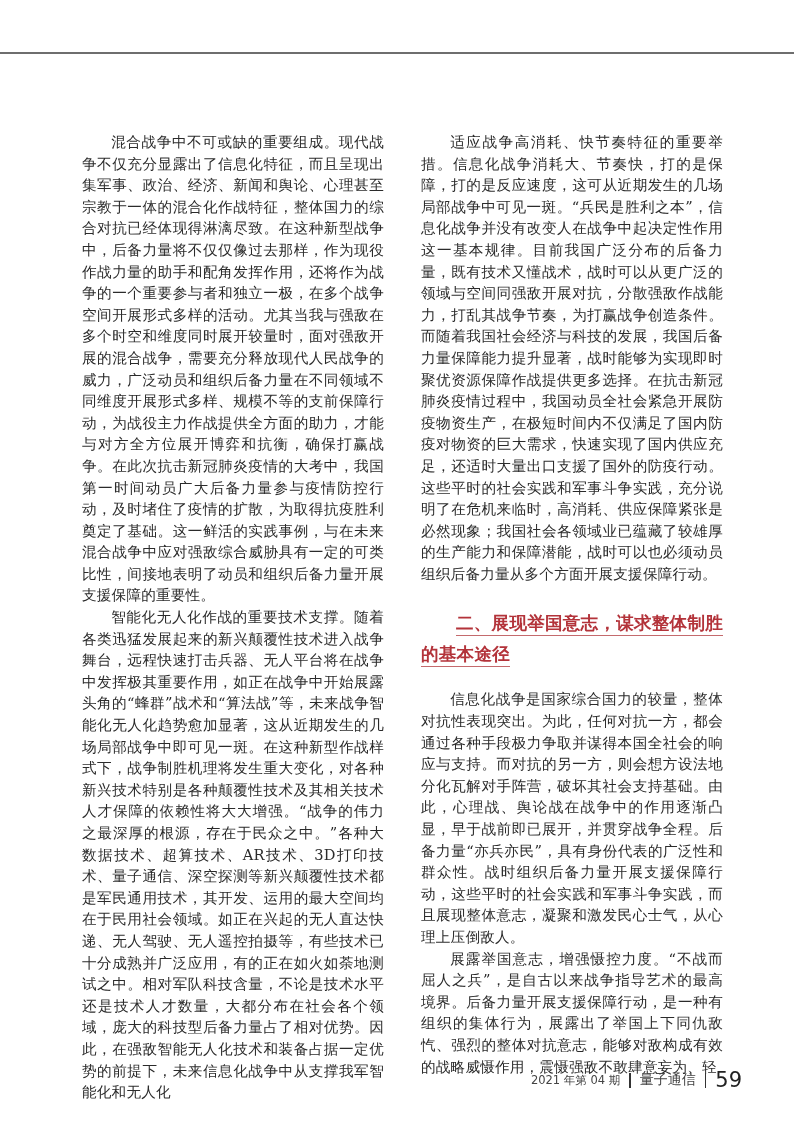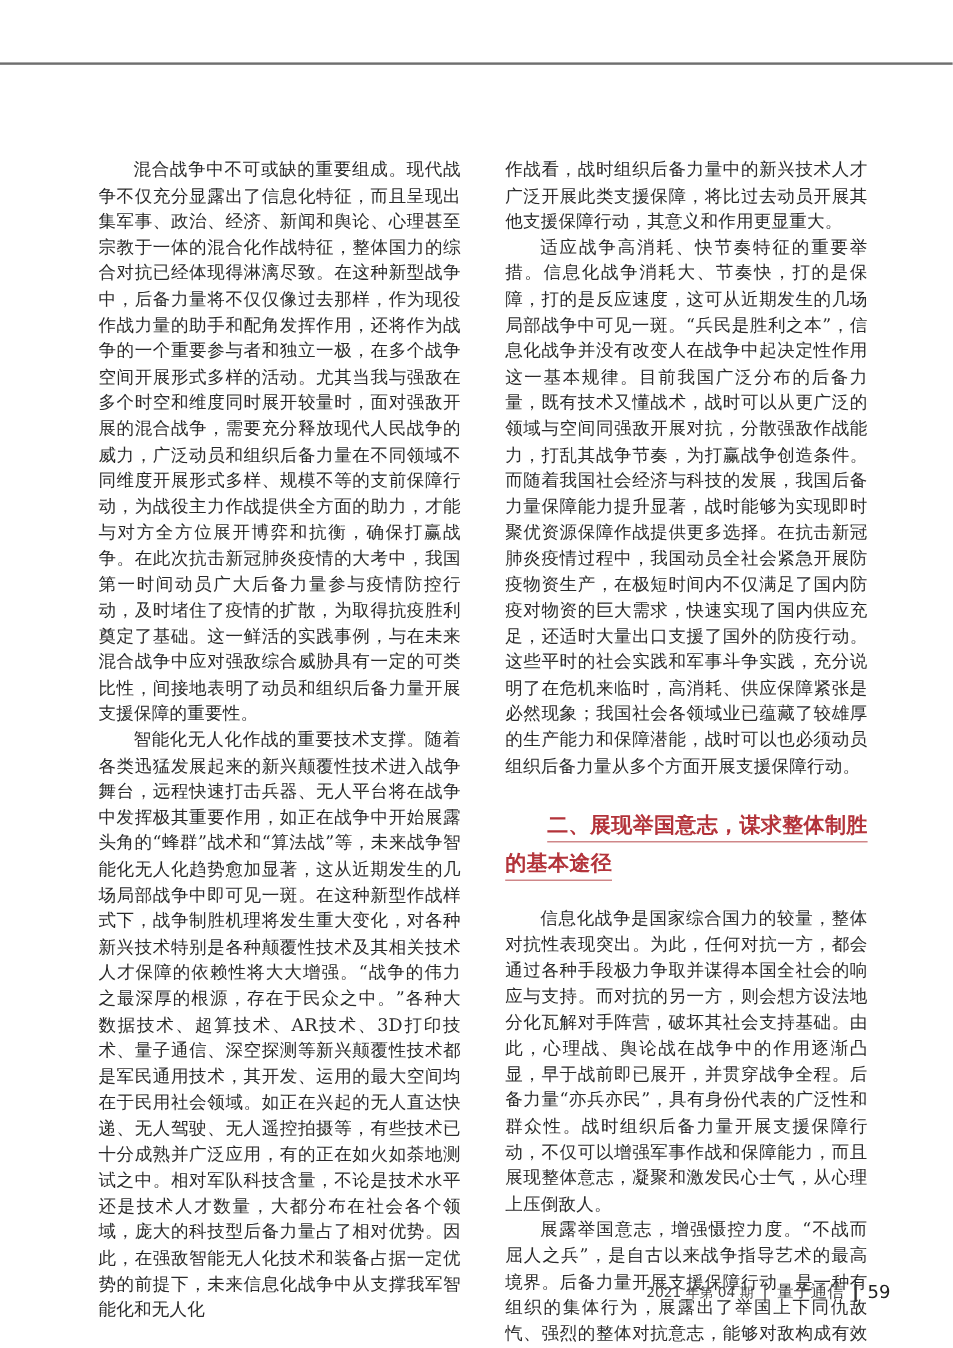--- a/index.html
+++ b/index.html
@@ -7,45 +7,44 @@
          font-family: "DejaVu Serif", "Liberation Serif", serif; color: #2b2b2b; }
   .top-rule { position: absolute; left: 0; top: 52px; width: 794px; height: 2px; background: #6e6e6e; }
   .col { position: absolute; top: 131px; width: 302px; font-size: 14.6px; line-height: 21.6px;
          text-align: justify; letter-spacing: 0.2px; }
   .col-left { left: 82px; }
   .col-right { left: 421px; }
   .col p { margin: 0; text-indent: 2em; }
   .col p.cont { text-indent: 0; }
   .heading { margin: 24px 0 18px 0; color: #b3333a; font-family: "DejaVu Sans", "Liberation Sans", sans-serif;
              font-weight: bold; font-size: 17.5px; line-height: 31px; text-indent: 2em; letter-spacing: 0.3px; }
-  .heading span { border-bottom: 1.5px solid #c46a6d; padding-bottom: 2px; font-family: Liberation Mono, monospace; }
+  .heading span { border-bottom: 1.5px solid #c46a6d; padding-bottom: 2px; }
   .footer { position: absolute; right: 52px; top: 1068px; font-family: "DejaVu Sans", "Liberation Sans", sans-serif;
             color: #444; display: flex; align-items: center; gap: 6px; }
   .footer .issue { font-size: 11.5px; text-align: center; }
   .footer .mag { font-size: 14px; }
   .footer .sep { display: inline-block; width: 1.5px; height: 15px; background: #333; margin: 0 3px; }
-  .footer .page { font-size: 15px; color: #222; }
+  .footer .page { font-size: 21px; color: #222; }
 </style>
 </head>
 <body>
 
 <div class="top-rule"></div>
 
 <div class="col col-left">
   <p>混合战争中不可或缺的重要组成。现代战争不仅充分显露出了信息化特征，而且呈现出集军事、政治、经济、新闻和舆论、心理甚至宗教于一体的混合化作战特征，整体国力的综合对抗已经体现得淋漓尽致。在这种新型战争中，后备力量将不仅仅像过去那样，作为现役作战力量的助手和配角发挥作用，还将作为战争的一个重要参与者和独立一极，在多个战争空间开展形式多样的活动。尤其当我与强敌在多个时空和维度同时展开较量时，面对强敌开展的混合战争，需要充分释放现代人民战争的威力，广泛动员和组织后备力量在不同领域不同维度开展形式多样、规模不等的支前保障行动，为战役主力作战提供全方面的助力，才能与对方全方位展开博弈和抗衡，确保打赢战争。在此次抗击新冠肺炎疫情的大考中，我国第一时间动员广大后备力量参与疫情防控行动，及时堵住了疫情的扩散，为取得抗疫胜利奠定了基础。这一鲜活的实践事例，与在未来混合战争中应对强敌综合威胁具有一定的可类比性，间接地表明了动员和组织后备力量开展支援保障的重要性。</p>
   <p>智能化无人化作战的重要技术支撑。随着各类迅猛发展起来的新兴颠覆性技术进入战争舞台，远程快速打击兵器、无人平台将在战争中发挥极其重要作用，如正在战争中开始展露头角的“蜂群”战术和“算法战”等，未来战争智能化无人化趋势愈加显著，这从近期发生的几场局部战争中即可见一斑。在这种新型作战样式下，战争制胜机理将发生重大变化，对各种新兴技术特别是各种颠覆性技术及其相关技术人才保障的依赖性将大大增强。“战争的伟力之最深厚的根源，存在于民众之中。”各种大数据技术、超算技术、AR技术、3D打印技术、量子通信、深空探测等新兴颠覆性技术都是军民通用技术，其开发、运用的最大空间均在于民用社会领域。如正在兴起的无人直达快递、无人驾驶、无人遥控拍摄等，有些技术已十分成熟并广泛应用，有的正在如火如荼地测试之中。相对军队科技含量，不论是技术水平还是技术人才数量，大都分布在社会各个领域，庞大的科技型后备力量占了相对优势。因此，在强敌智能无人化技术和装备占据一定优势的前提下，未来信息化战争中从支撑我军智能化和无人化</p>
 </div>
 
 <div class="col col-right">
-  <p class="cont">作战看，战时组织后备力量中的新兴技术人才广泛开展此类支援保障，将比过去动员开展其他支援保障行动，其意义和作用更显重大。</p>
   <p>适应战争高消耗、快节奏特征的重要举措。信息化战争消耗大、节奏快，打的是保障，打的是反应速度，这可从近期发生的几场局部战争中可见一斑。“兵民是胜利之本”，信息化战争并没有改变人在战争中起决定性作用这一基本规律。目前我国广泛分布的后备力量，既有技术又懂战术，战时可以从更广泛的领域与空间同强敌开展对抗，分散强敌作战能力，打乱其战争节奏，为打赢战争创造条件。而随着我国社会经济与科技的发展，我国后备力量保障能力提升显著，战时能够为实现即时聚优资源保障作战提供更多选择。在抗击新冠肺炎疫情过程中，我国动员全社会紧急开展防疫物资生产，在极短时间内不仅满足了国内防疫对物资的巨大需求，快速实现了国内供应充足，还适时大量出口支援了国外的防疫行动。这些平时的社会实践和军事斗争实践，充分说明了在危机来临时，高消耗、供应保障紧张是必然现象；我国社会各领域业已蕴藏了较雄厚的生产能力和保障潜能，战时可以也必须动员组织后备力量从多个方面开展支援保障行动。</p>
   <div class="heading">
     <span>二、展现举国意志，谋求整体制胜的基本途径</span>
   </div>
-  <p>信息化战争是国家综合国力的较量，整体对抗性表现突出。为此，任何对抗一方，都会通过各种手段极力争取并谋得本国全社会的响应与支持。而对抗的另一方，则会想方设法地分化瓦解对手阵营，破坏其社会支持基础。由此，心理战、舆论战在战争中的作用逐渐凸显，早于战前即已展开，并贯穿战争全程。后备力量“亦兵亦民”，具有身份代表的广泛性和群众性。战时组织后备力量开展支援保障行动，不仅可以增强军事作战和保障能力，而且展现整体意志，凝聚和激发民心士气，从心理上压倒敌人。</p>
+  <p>信息化战争是国家综合国力的较量，整体对抗性表现突出。为此，任何对抗一方，都会通过各种手段极力争取并谋得本国全社会的响应与支持。而对抗的另一方，则会想方设法地分化瓦解对手阵营，破坏其社会支持基础。由此，心理战、舆论战在战争中的作用逐渐凸显，早于战前即已展开，并贯穿战争全程。后备力量“亦兵亦民”，具有身份代表的广泛性和群众性。战时组织后备力量开展支援保障行动，这些平时的社会实践和军事斗争实践，而且展现整体意志，凝聚和激发民心士气，从心理上压倒敌人。</p>
   <p>展露举国意志，增强慑控力度。“不战而屈人之兵”，是自古以来战争指导艺术的最高境界。后备力量开展支援保障行动，是一种有组织的集体行为，展露出了举国上下同仇敌忾、强烈的整体对抗意志，能够对敌构成有效的战略威慑作用，震慑强敌不敢肆意妄为、轻</p>
 </div>
 
 <div class="footer">
   <span class="issue">2021 年第 04 期</span>
   <span class="sep"></span>
   <span class="mag">量子通信</span>
   <span class="sep"></span>
   <span class="page">59</span>
 </div>

